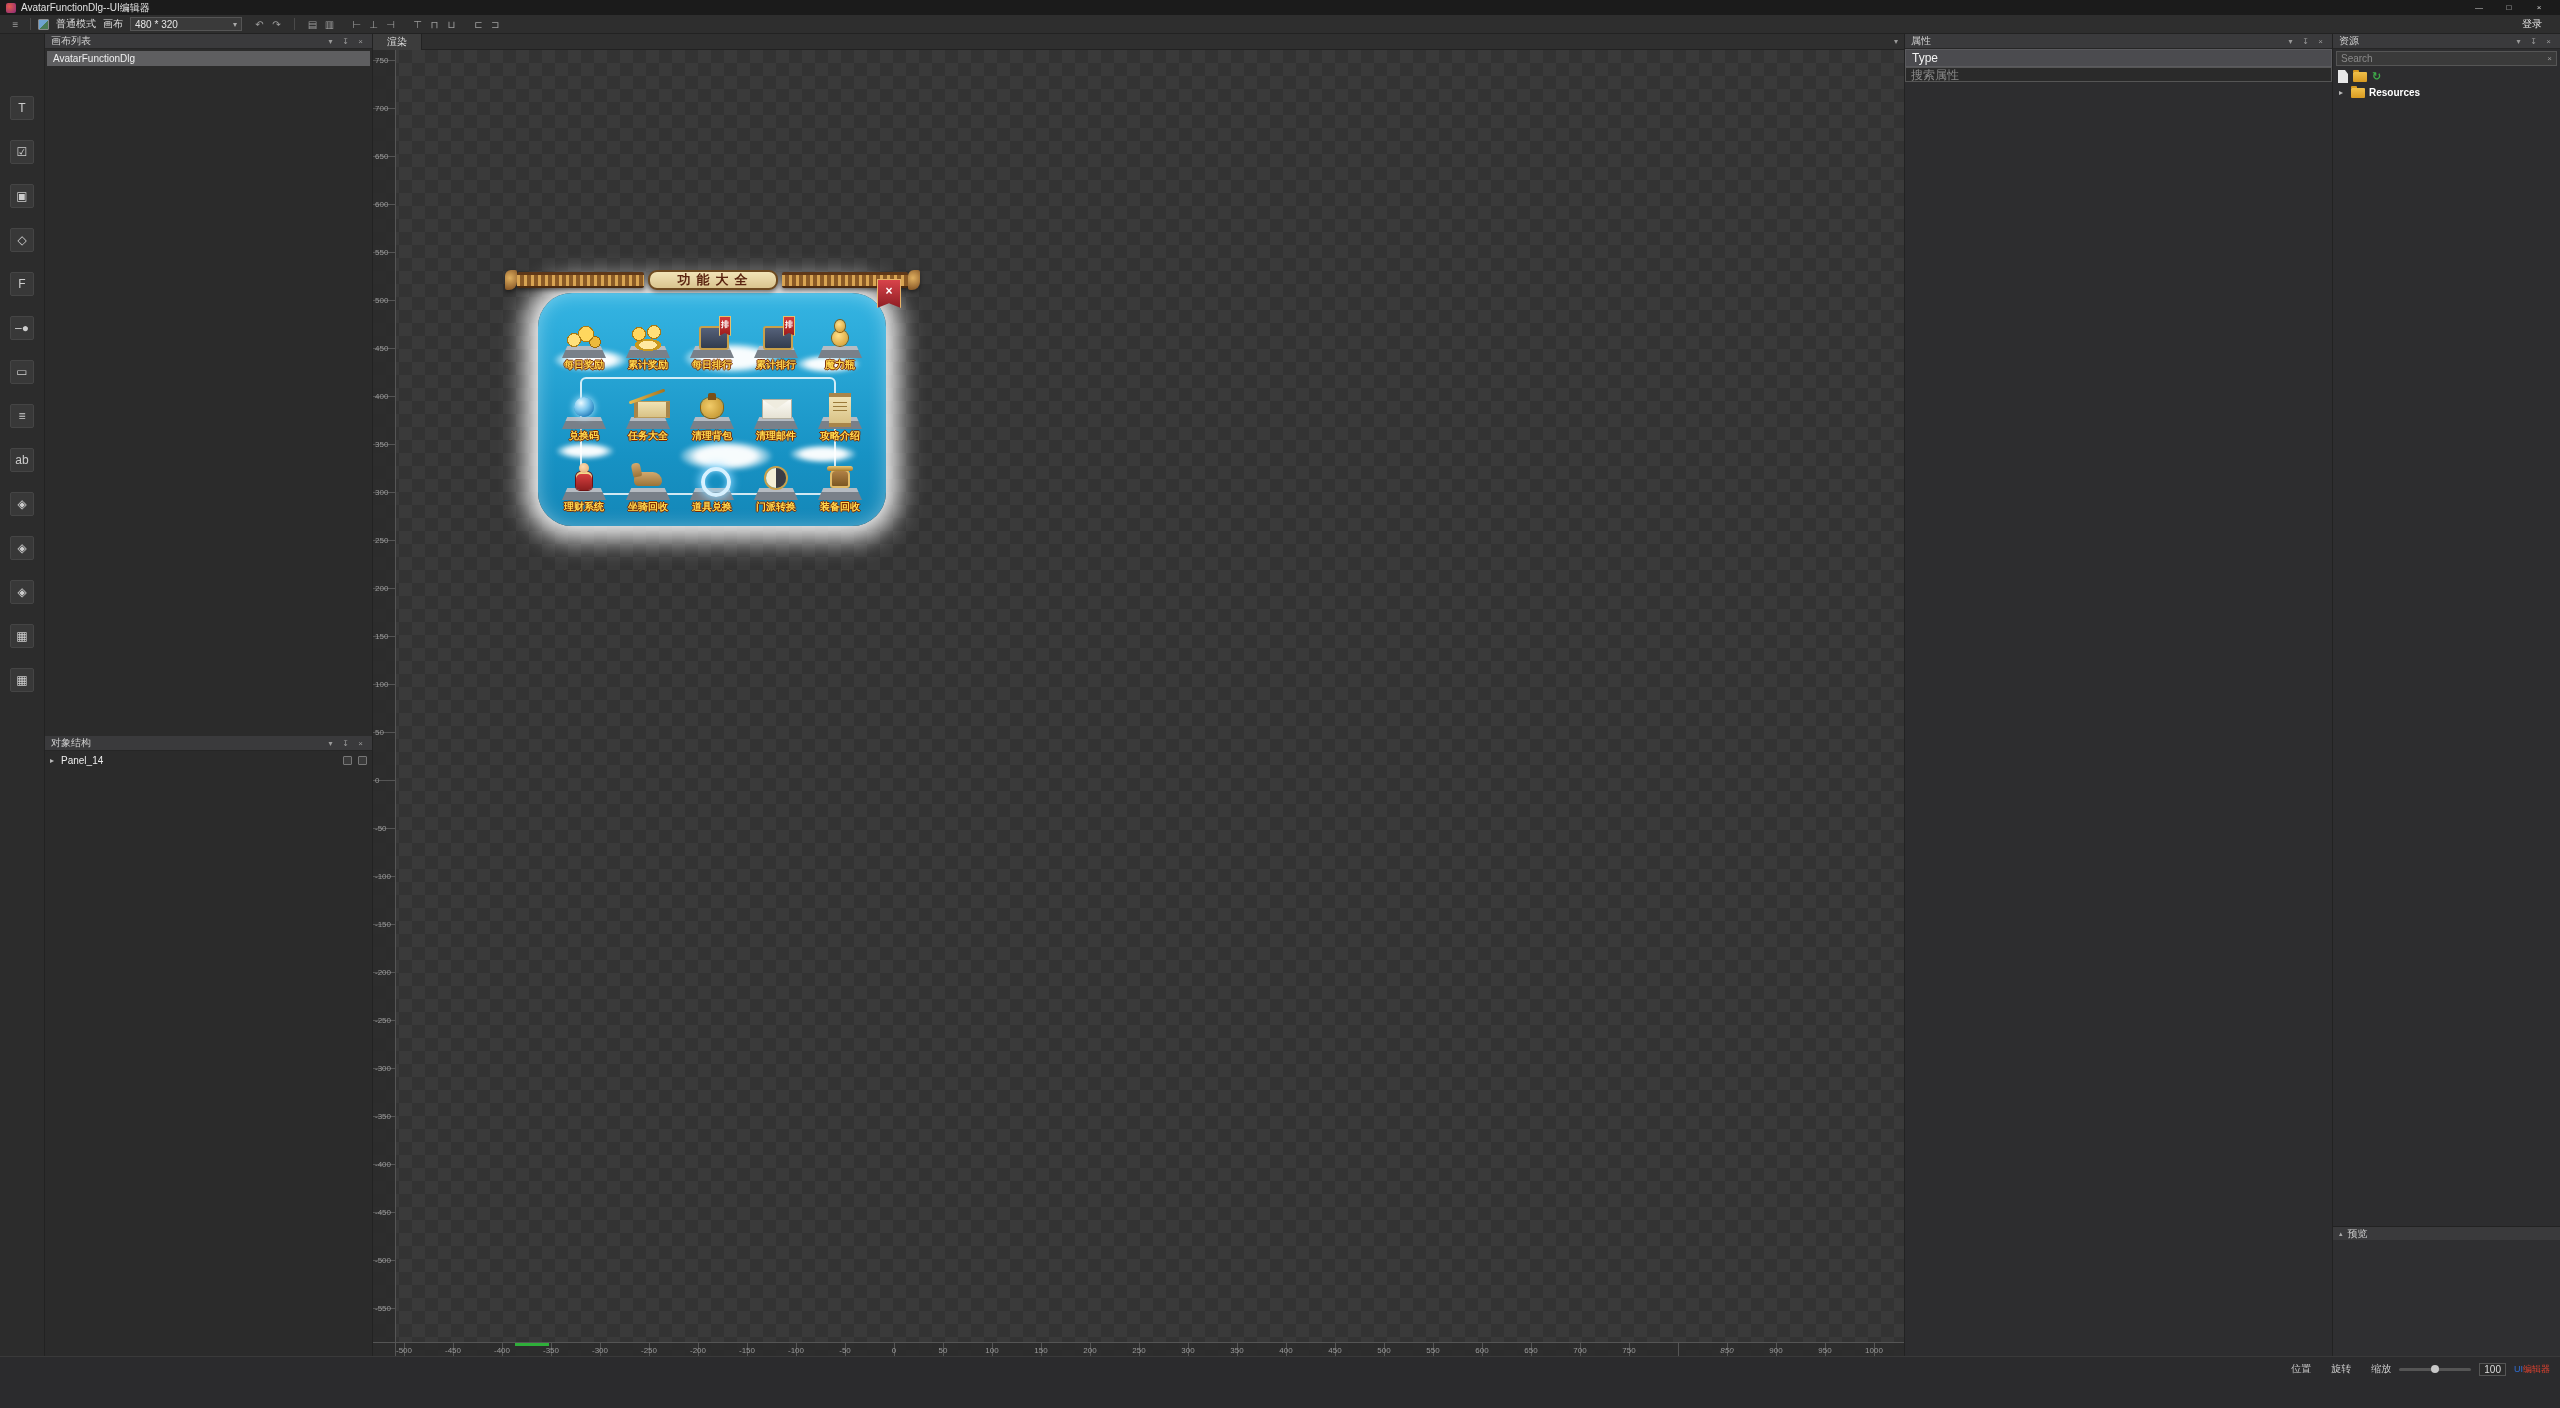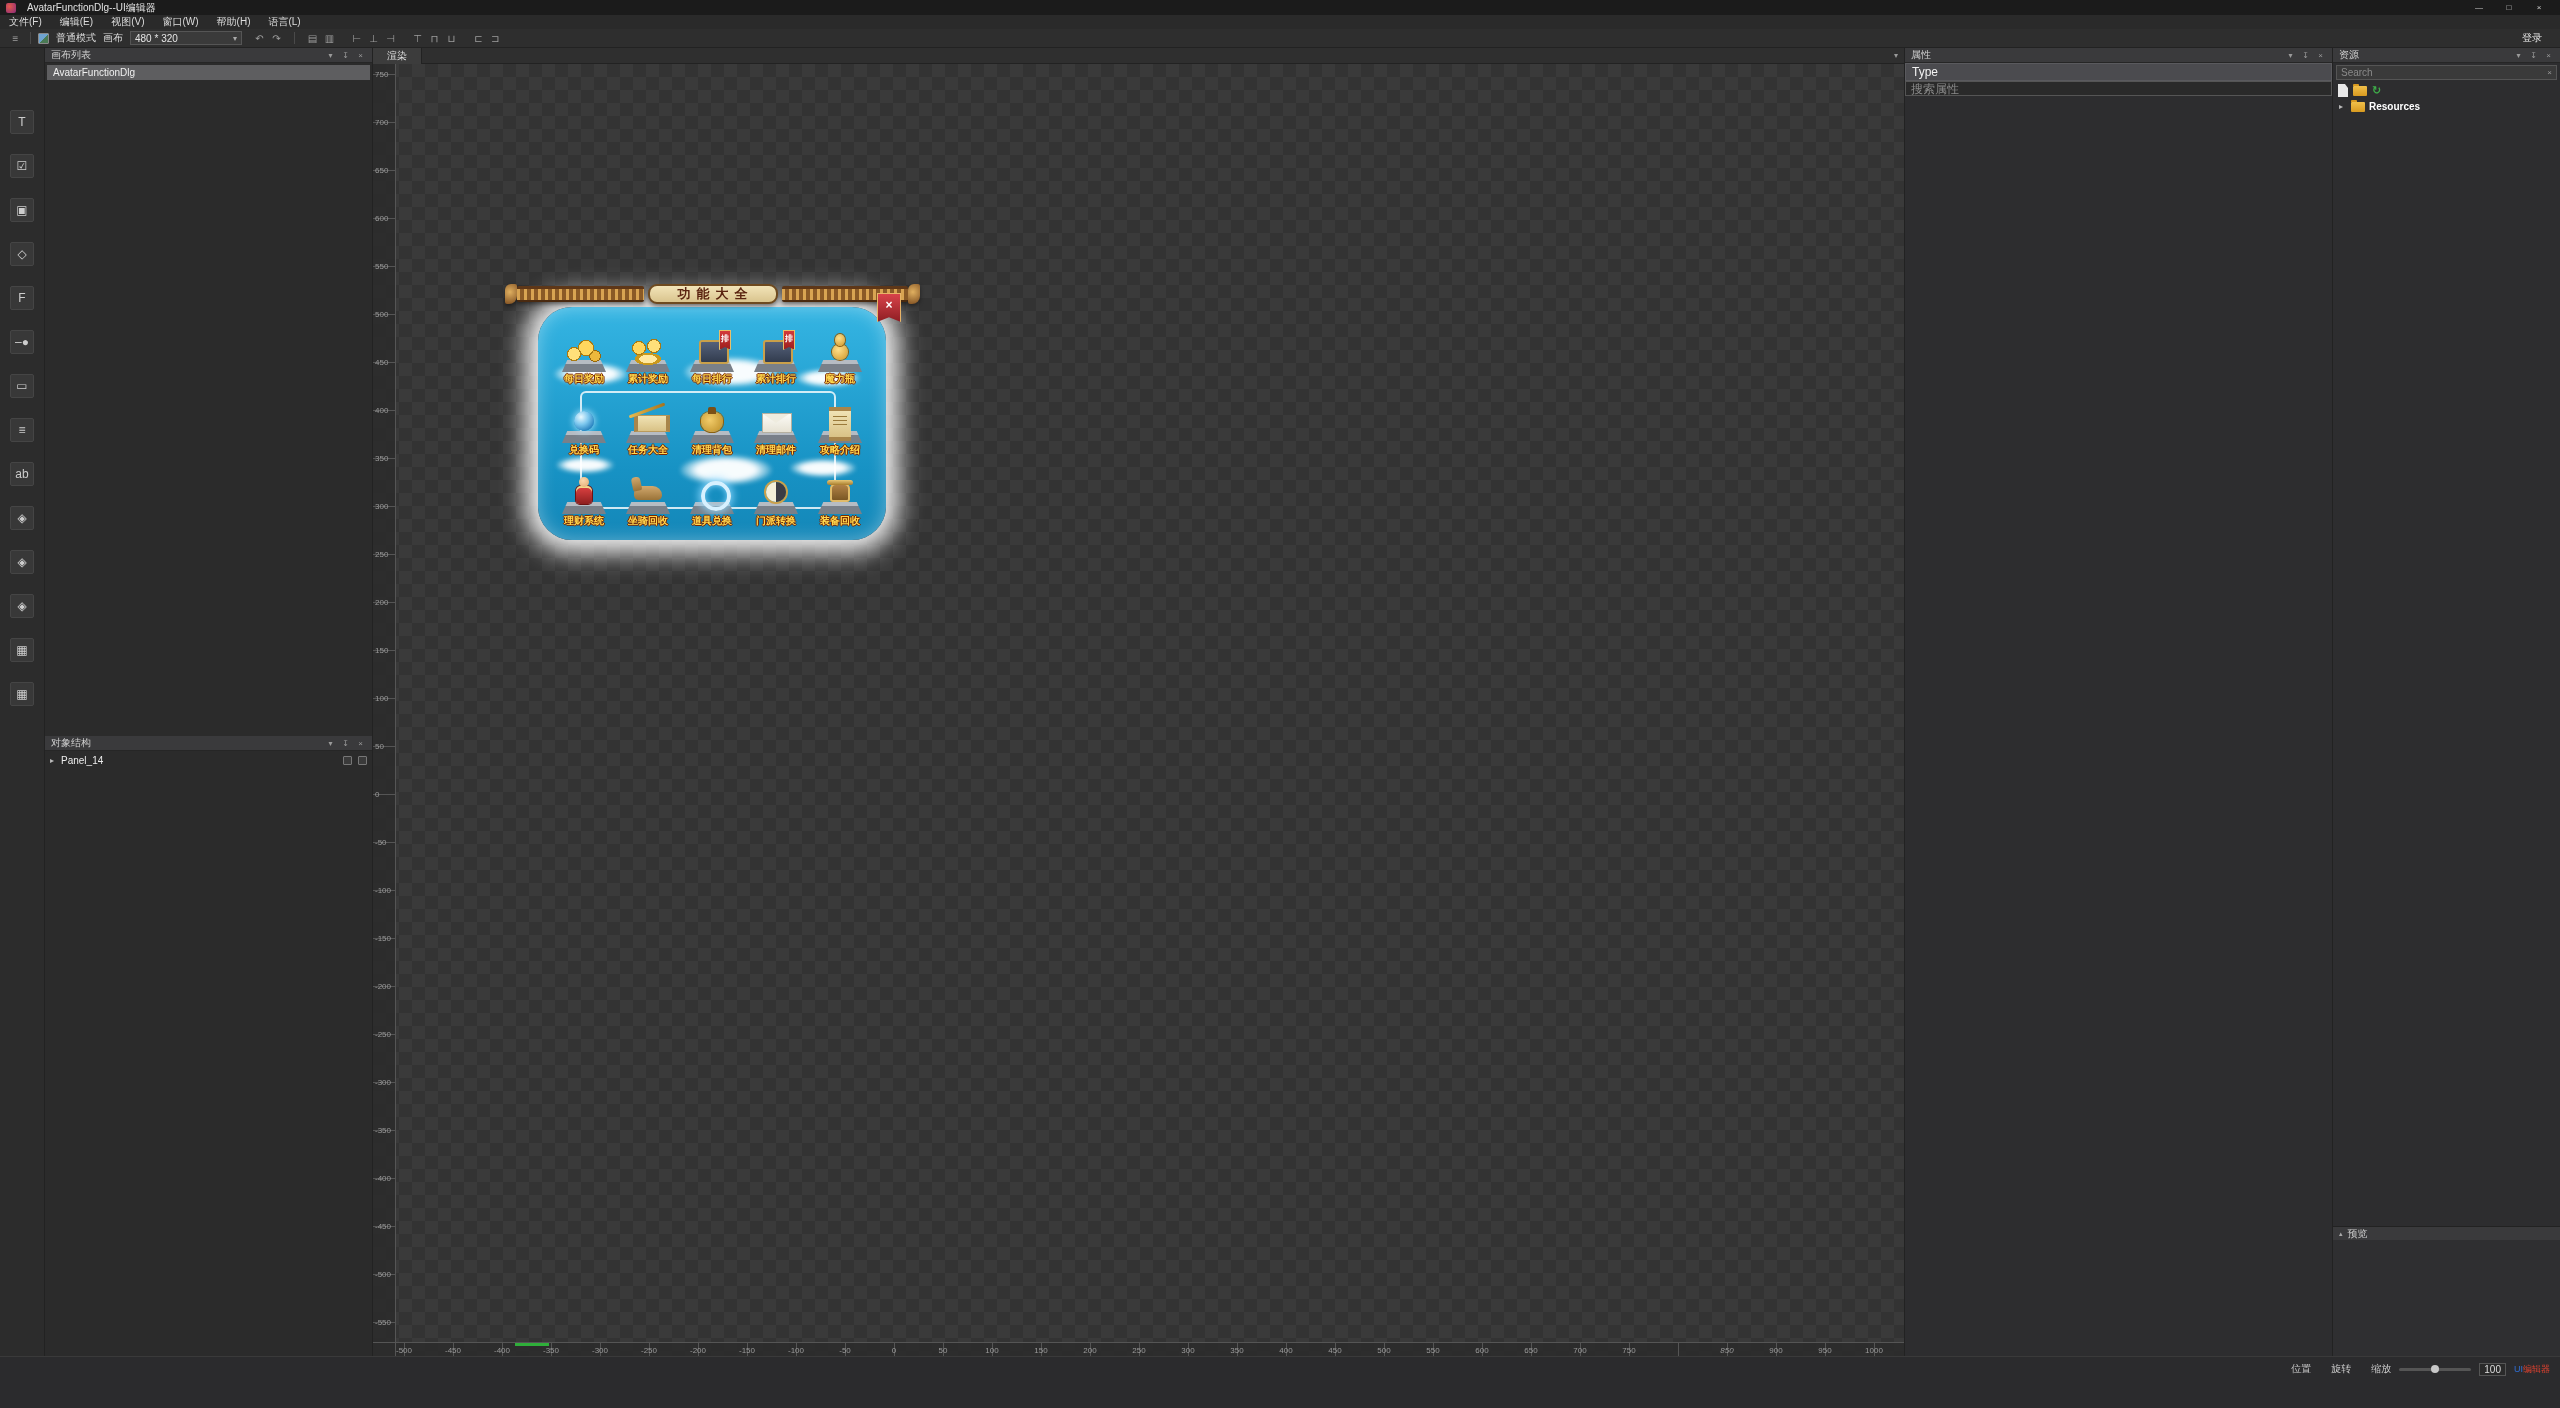--- a/index.html
+++ b/index.html
@@ -1,21 +1,21 @@
 <!DOCTYPE html>
 <html><head>
 <meta charset="utf-8">
 <style>
   *{margin:0;padding:0;box-sizing:border-box;}
   html,body{width:2560px;height:1408px;overflow:hidden;}
   body{background:#1e1e1e;font-family:"Liberation Sans","DejaVu Sans",sans-serif;color:#d4d4d4;}
   .app{width:2560px;height:1408px;display:flex;flex-direction:column;}
 
   
-  .titlebar{height:15px;background:#1b1b1b;display:flex;align-items:center;padding:0 6px;font-size:10px;gap:11px;flex:0 0 auto;}
+  .titlebar{height:15px;background:#1b1b1b;display:flex;align-items:center;padding:0 6px;font-size:10px;gap:5px;flex:0 0 auto;}
   .app-icon{width:10px;height:10px;border-radius:2px;background:radial-gradient(circle at 35% 35%,#e45a4a,#8a2a7a);flex:0 0 auto;}
   .title-text{color:#e2e2e2;white-space:nowrap;}
   .win-controls{margin-left:auto;display:flex;}
   .wbtn{width:30px;height:15px;display:flex;align-items:center;justify-content:center;font-size:8px;color:#cfcfcf;}
 
   
   .menubar{height:14px;background:#2a2a2a;display:flex;align-items:center;font-size:10px;color:#ddd;flex:0 0 auto;}
   .menu-item{padding:0 9px;line-height:14px;white-space:nowrap;}
 
   
@@ -182,28 +182,20 @@
   <div class="titlebar">
     <span class="app-icon"></span>
     <span class="title-text">AvatarFunctionDlg--UI编辑器</span>
     <div class="win-controls">
       <span class="wbtn">—</span>
       <span class="wbtn">□</span>
       <span class="wbtn">×</span>
     </div>
   </div>
 
-  <div class="menubar">
-      <span class="menu-item">文件(F)</span>
-      <span class="menu-item">编辑(E)</span>
-      <span class="menu-item">视图(V)</span>
-      <span class="menu-item">窗口(W)</span>
-      <span class="menu-item">帮助(H)</span>
-      <span class="menu-item">语言(L)</span>
-    </div>
 
   <div class="toolbar">
     <span class="tb-ico">≡</span>
     <span class="tb-sep"></span>
     <span class="mini-pic"></span>
     <span class="mode-label">普通模式</span>
     <span class="canvas-label">画布</span>
     <span class="size-select">
       <span>480 * 320</span>
       <span class="size-arrow">▾</span>

